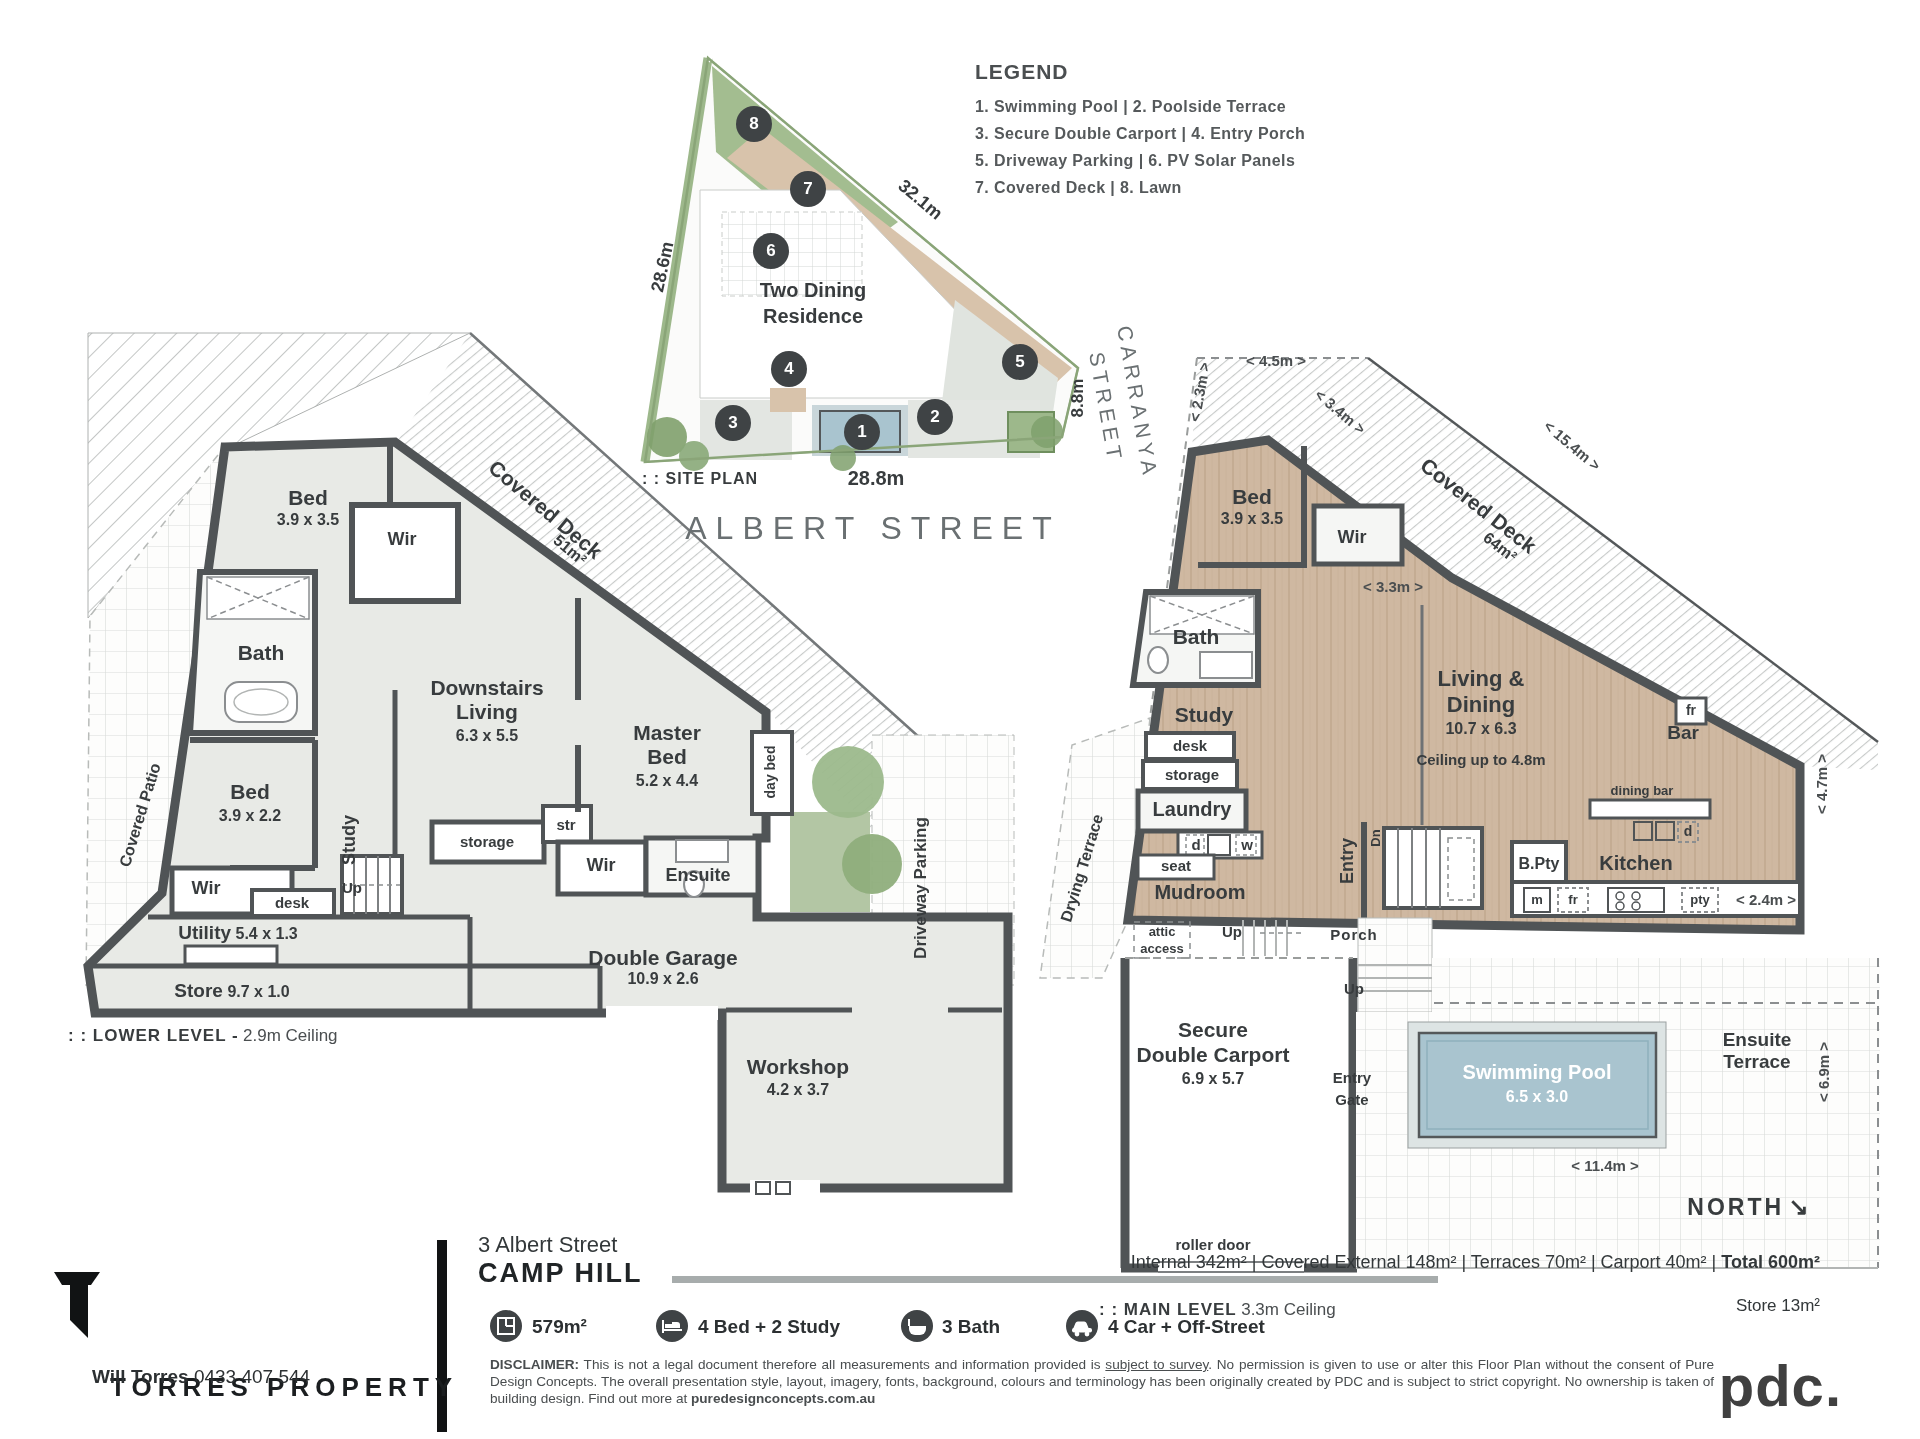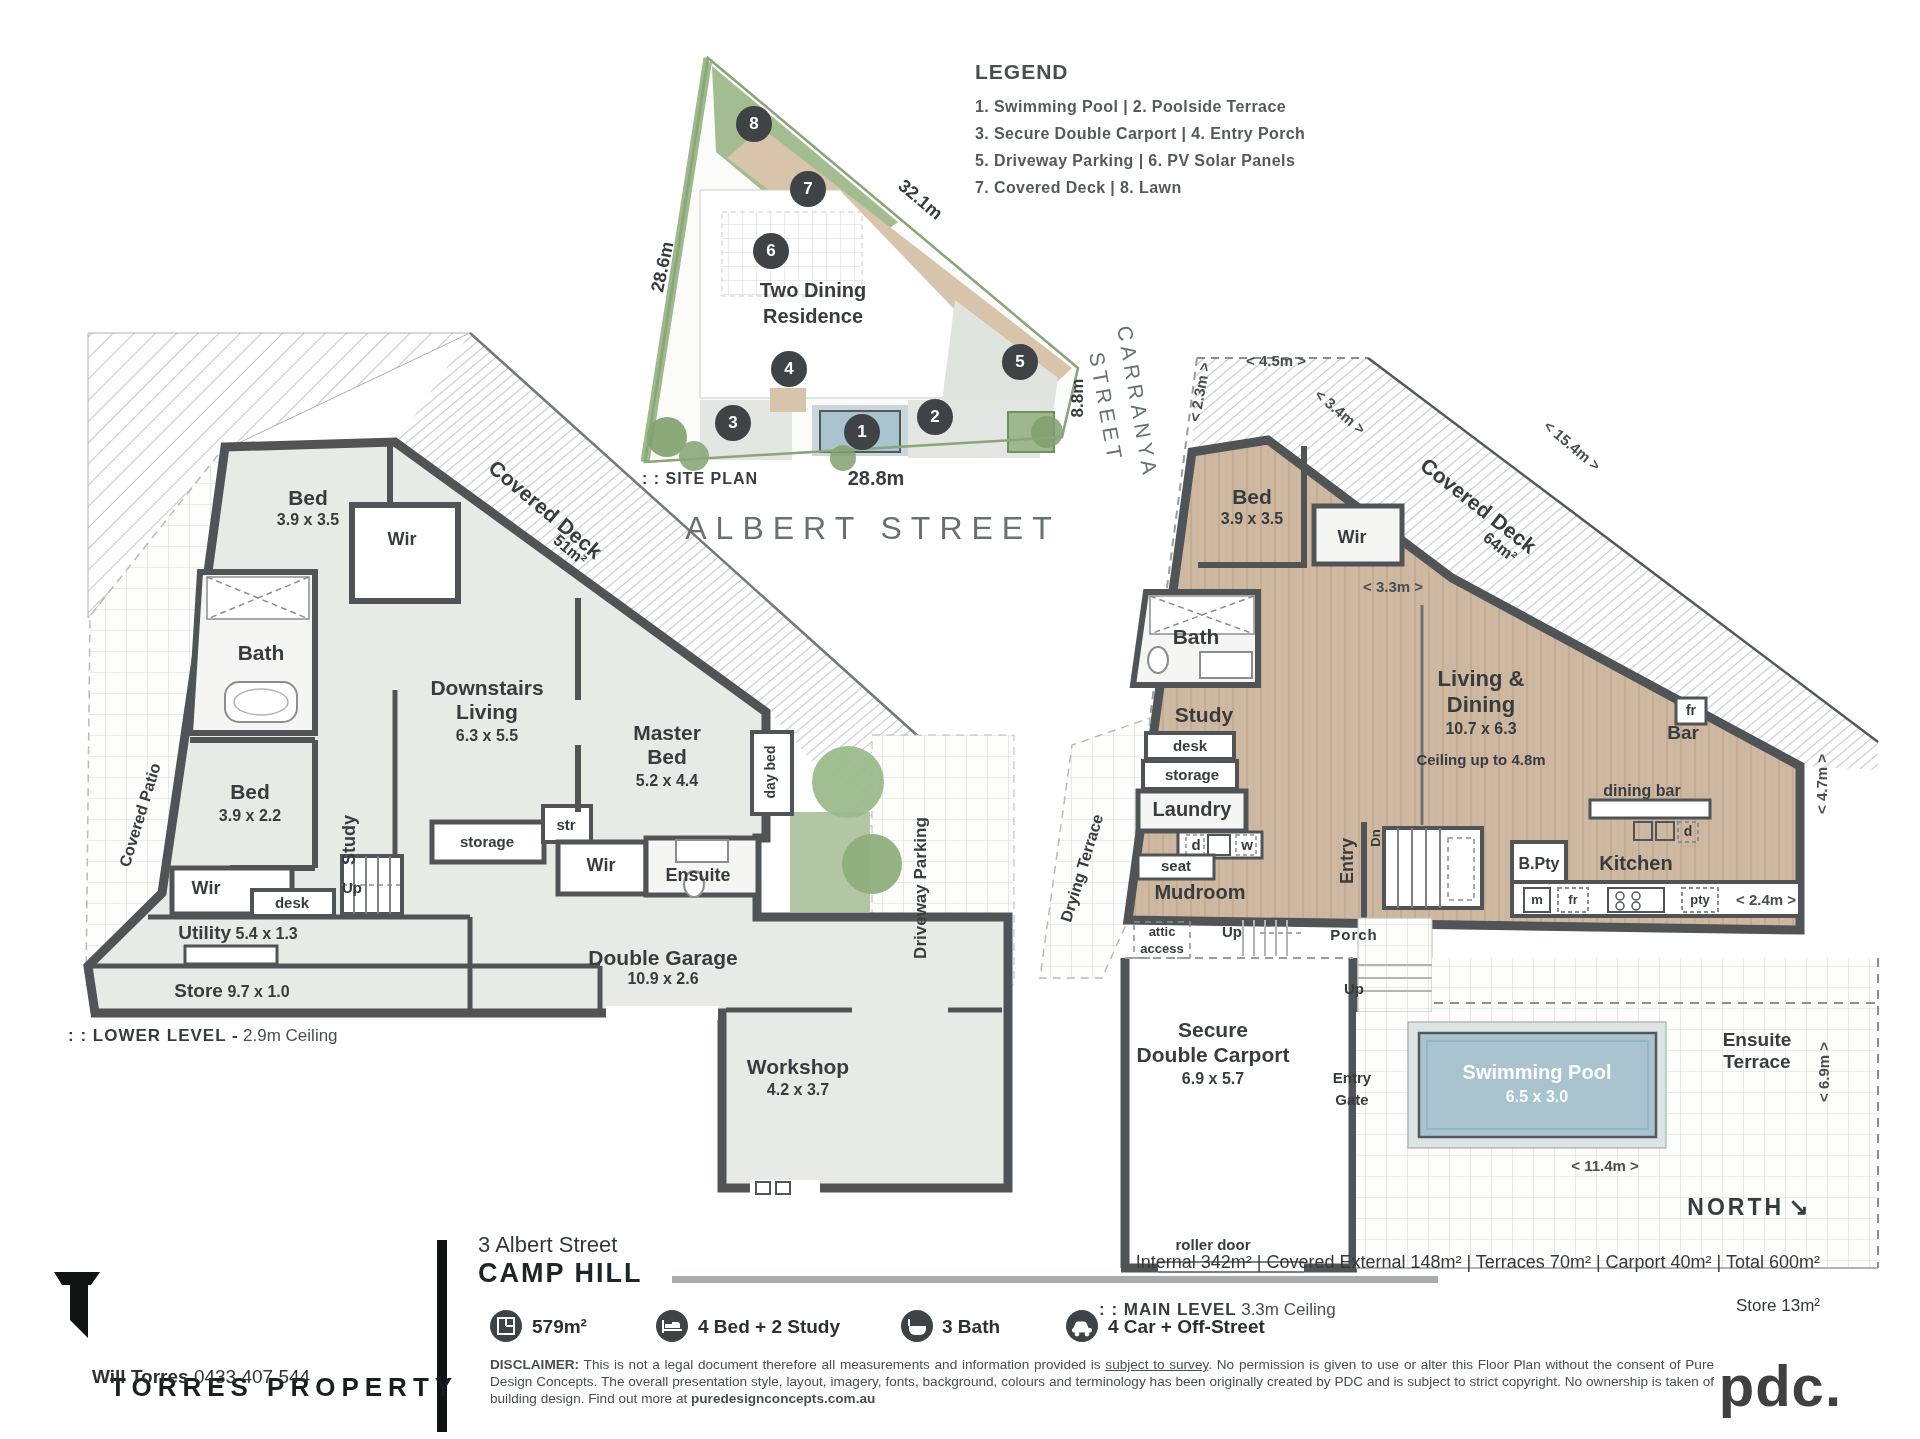--- a/index.html
+++ b/index.html
@@ -21,21 +21,21 @@
   .legend{position:absolute;left:975px;top:60px;}
   .legend .t{font-size:21px;font-weight:800;letter-spacing:1px;color:#4a4e50;margin-bottom:14px;}
   .legend .ln{font-size:16px;font-weight:600;color:#55595b;letter-spacing:.4px;margin-bottom:9px;}
   .street{color:#6a7072;font-weight:600;}
   .wt{color:#fff;}
   .ftr-bar{position:absolute;left:437px;top:1240px;width:10px;height:192px;background:#111314;}
   .addr1{position:absolute;left:478px;top:1232px;font-size:22px;font-weight:500;color:#33383a;}
   .addr2{position:absolute;left:478px;top:1258px;font-size:27px;font-weight:800;letter-spacing:2px;color:#202426;}
   .grayline{position:absolute;left:672px;top:1276px;width:766px;height:7px;background:#a7acac;}
   .areas{position:absolute;right:100px;top:1252px;font-size:18px;color:#33383a;white-space:nowrap;}
-  .areas b{font-weight:400;}
+  .areas b{font-weight:700;}
   .storenote{position:absolute;right:100px;top:1296px;font-size:17px;color:#33383a;}
   .stat{position:absolute;top:1310px;height:34px;display:flex;align-items:center;gap:10px;}
   .stat .tx{font-size:19px;font-weight:700;color:#2c3032;}
   .disc{position:absolute;left:490px;top:1356px;width:1224px;font-size:13.6px;line-height:17px;
         color:#494d4f;text-align:justify;}
   .disc b{font-weight:800;}
   .disc .ul{text-decoration:underline;}
   .disc .site{font-weight:800;}
   .brand{position:absolute;left:110px;top:1372px;font-size:26px;font-weight:600;letter-spacing:6px;color:#1b1e20;}
   .agent{position:absolute;left:92px;top:1366px;font-size:19px;color:#2c3032;}
@@ -357,21 +357,21 @@
 <div class="lbl rm-s" style="left:1348px;top:861px;transform:translate(-50%,-50%) rotate(-90deg);">Entry</div>
 <div class="lbl tiny" style="left:1376px;top:838px;transform:translate(-50%,-50%) rotate(-90deg);">Dn</div>
 <div class="lbl sm" style="left:1354px;top:935px;font-weight:600;letter-spacing:1px;">Porch</div>
 <div class="lbl sm" style="left:1354px;top:989px;">Up</div>
 <div class="lbl" style="left:1481px;top:679px;font-size:22px;">Living &amp;</div>
 <div class="lbl" style="left:1481px;top:705px;font-size:22px;">Dining</div>
 <div class="lbl dm" style="left:1481px;top:729px;">10.7 x 6.3</div>
 <div class="lbl sm" style="left:1481px;top:760px;">Ceiling up to 4.8m</div>
 <div class="lbl tiny" style="left:1691px;top:711px;font-size:14px;">fr</div>
 <div class="lbl" style="left:1683px;top:733px;font-size:19px;">Bar</div>
-<div class="lbl tiny" style="left:1642px;top:791px;font-size:16px;">dining bar</div>
+<div class="lbl tiny" style="left:1642px;top:791px;font-size:13px;">dining bar</div>
 <div class="lbl tiny" style="left:1688px;top:832px;font-size:14px;">d</div>
 <div class="lbl" style="left:1539px;top:864px;font-size:16px;">B.Pty</div>
 <div class="lbl rm-m" style="left:1636px;top:864px;">Kitchen</div>
 <div class="lbl tiny" style="left:1537px;top:900px;">m</div>
 <div class="lbl tiny" style="left:1573px;top:900px;">fr</div>
 <div class="lbl tiny" style="left:1700px;top:900px;">pty</div>
 <div class="lbl dim" style="left:1766px;top:900px;">&lt; 2.4m &gt;</div>
 <div class="lbl dim" style="left:1822px;top:784px;transform:translate(-50%,-50%) rotate(-90deg);">&lt; 4.7m &gt;</div>
 <div class="lbl rm" style="left:1213px;top:1030px;">Secure</div>
 <div class="lbl rm" style="left:1213px;top:1055px;">Double Carport</div>

